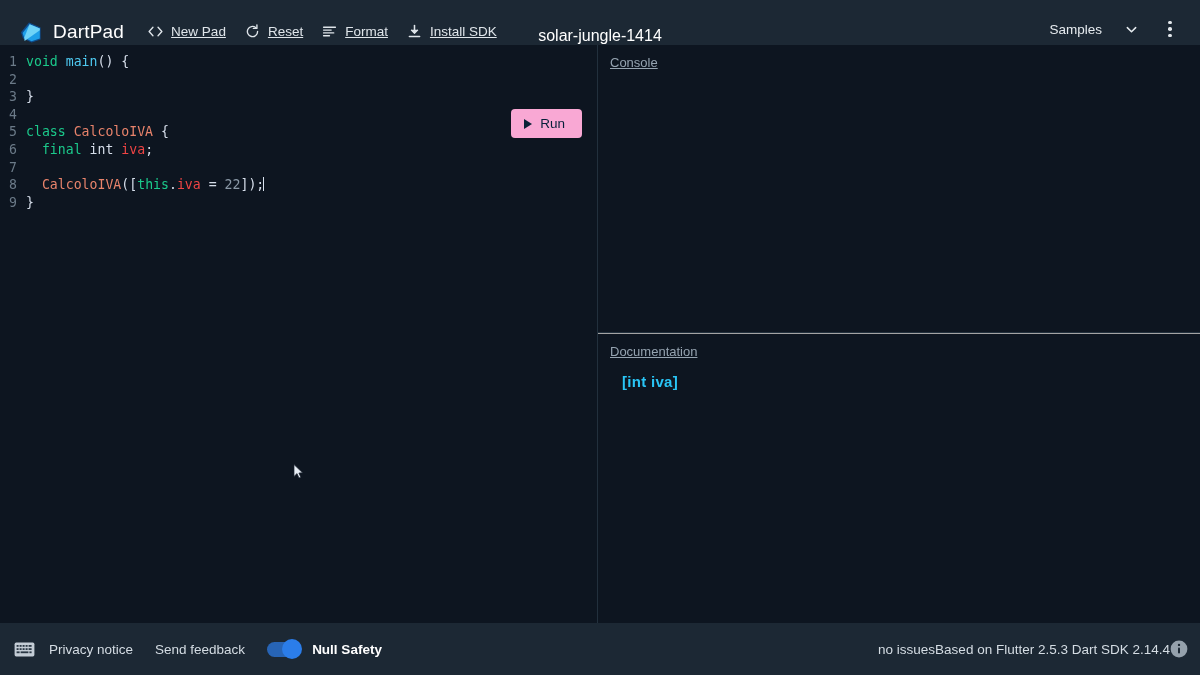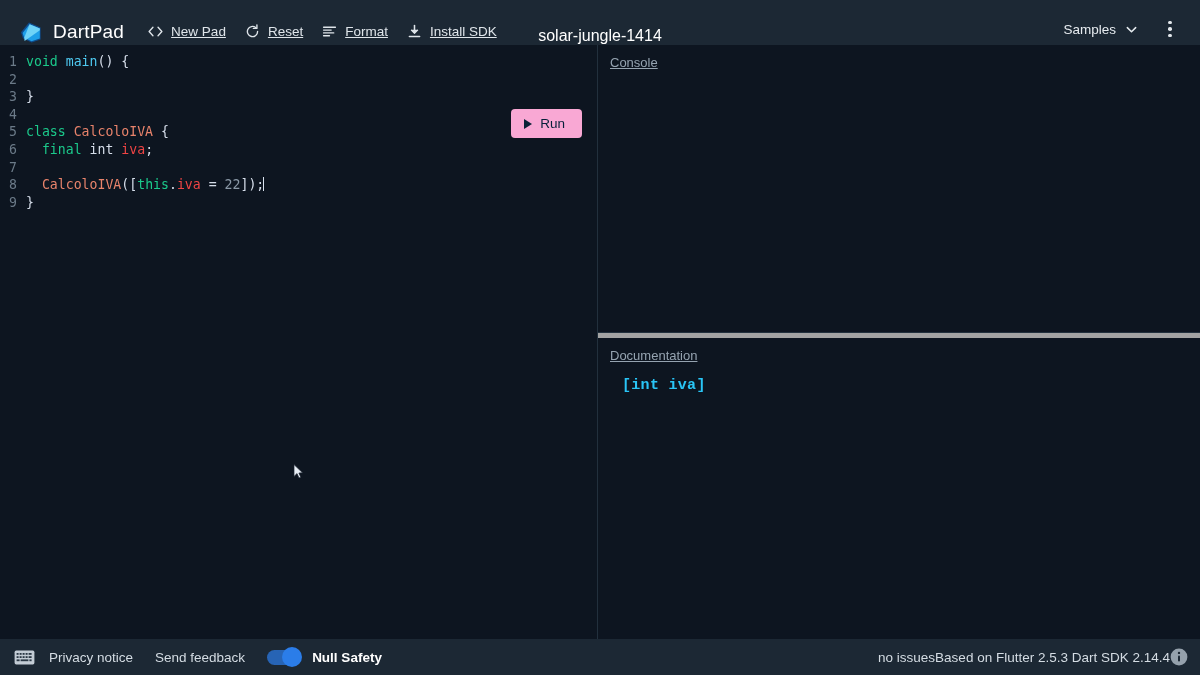--- a/index.html
+++ b/index.html
@@ -75,21 +75,21 @@
     margin-left: auto;
     display: flex;
     align-items: center;
     gap: 4px;
     z-index: 2;
   }
 
   .samples-btn {
     display: flex;
     align-items: center;
-    gap: 9px;
+    gap: 23px;
     padding: 6px 10px;
     border-radius: 3px;
     color: #e6ebef;
     font-size: 13.5px;
     cursor: pointer;
     background: transparent;
     border: none;
   }
 
   .kebab {
@@ -213,21 +213,21 @@
     padding: 10px 14px 0 10px;
     overflow: hidden;
     border-bottom: 1px solid #22303d;
   }
 
   .doc-panel {
     flex: 1;
     background: #0d1520;
     padding: 10px 14px 0 10px;
     overflow: hidden;
-    border-top: 5px solid #a3a3a3;
+    border-top: 1px solid #a3a3a3;
   }
 
   .panel-label {
     color: #95a3b0;
     font-size: 13px;
     padding-left: 2px;
     text-decoration: underline;
   }
 
   .console-out {
@@ -237,30 +237,30 @@
     color: #cfd8e3;
     white-space: pre-wrap;
   }
 
   .doc-body {
     margin-top: 14px;
     padding-left: 14px;
   }
 
   .doc-sig {
-    font-family: Liberation Mono, monospace;
+    font-family: Liberation Sans, sans-serif;
     font-size: 15px;
     font-weight: bold;
     color: #29c5f6;
     letter-spacing: .3px;
   }
 
   
   .footer {
-    height: 36px;
+    height: 52px;
     min-height: 36px;
     background: #1c2834;
     display: flex;
     align-items: center;
     padding: 0 12px 0 14px;
     gap: 0;
   }
 
   .kbd-icon {
     width: 21px; height: 15px;

